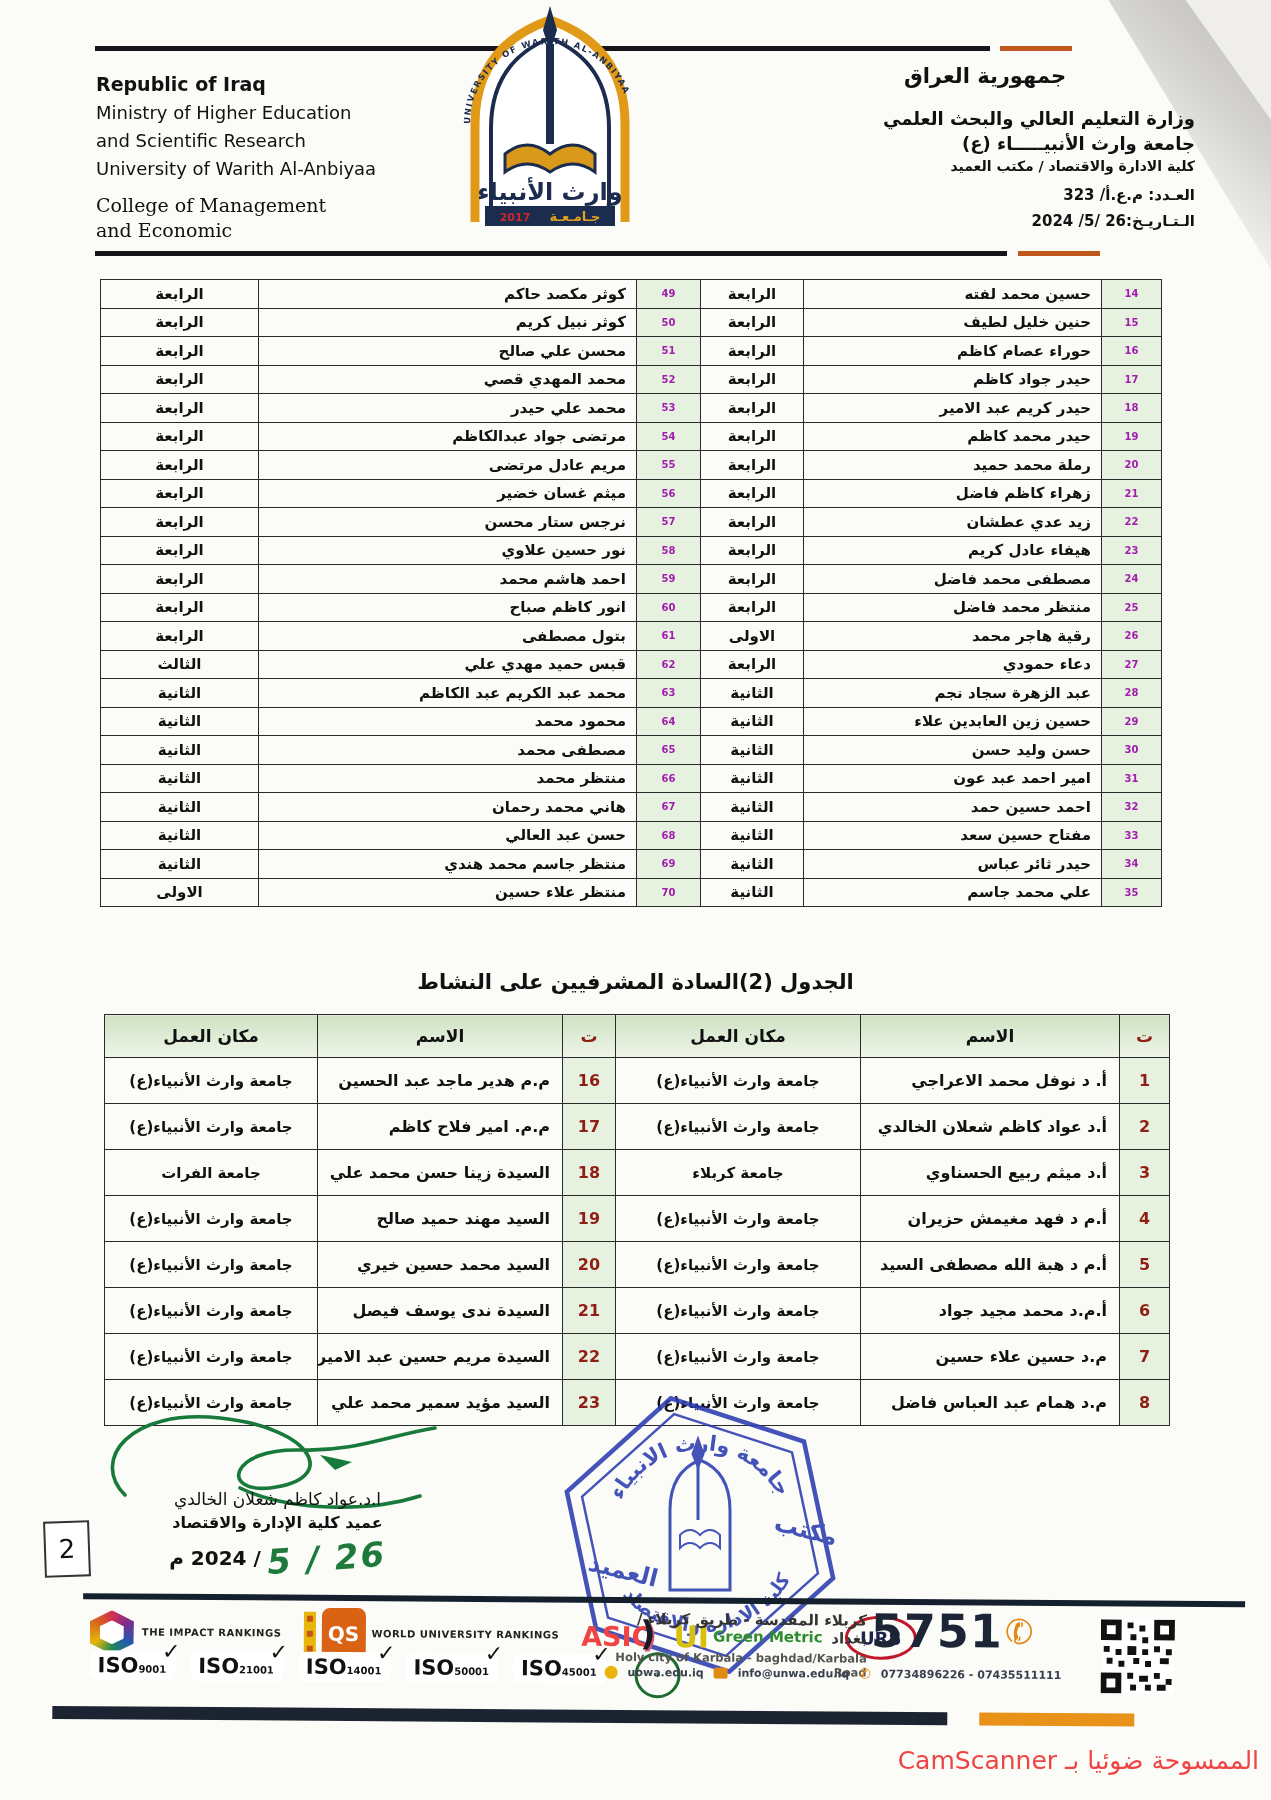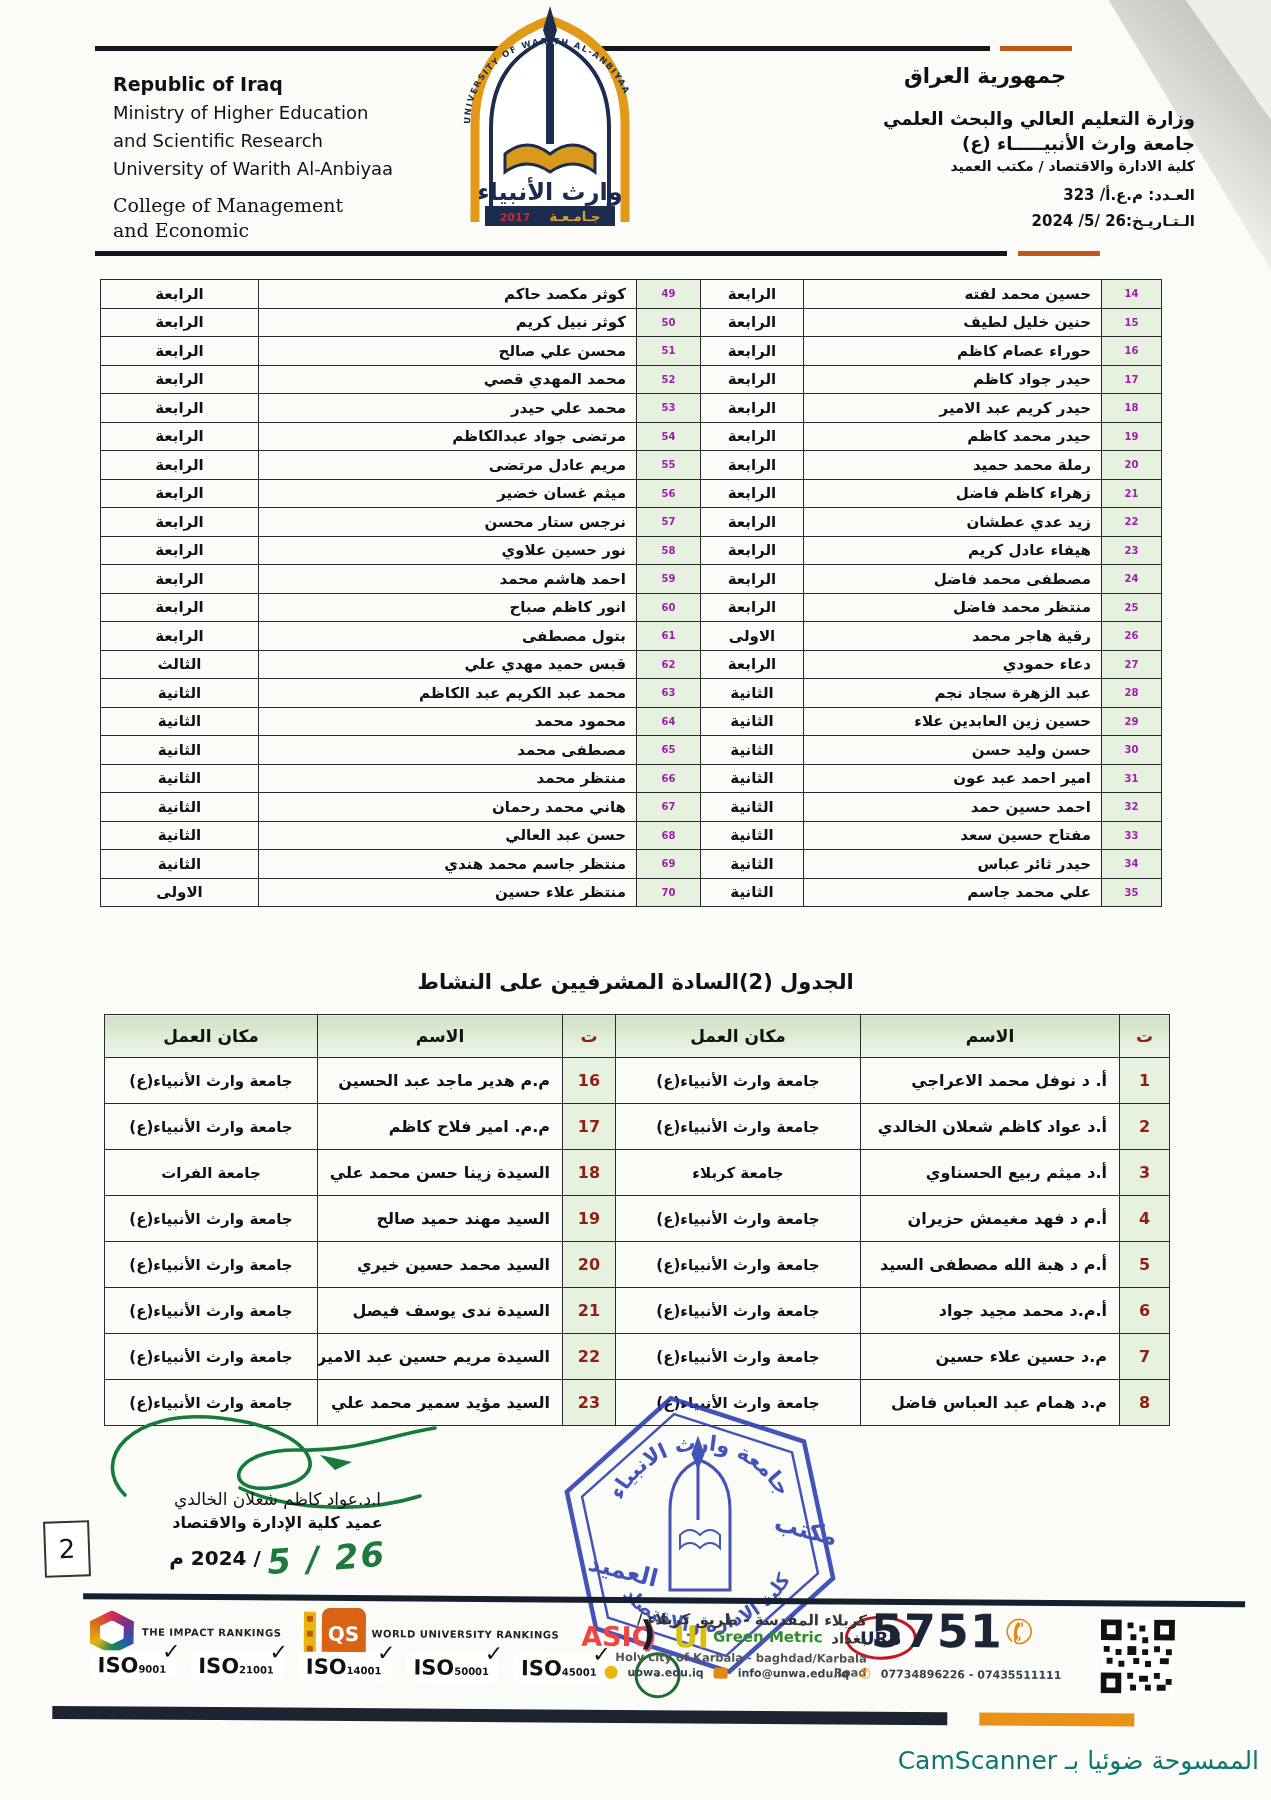--- a/index.html
+++ b/index.html
@@ -8,21 +8,21 @@
   
   .corner-shadow{position:absolute;right:0;top:0;width:250px;height:270px;
     background:linear-gradient(225deg,#b9b8b4 0%,#d3d2ce 28%,rgba(220,219,215,0) 62%);
     clip-path:polygon(35% 0,100% 0,100% 100%);}
   .corner-fold{position:absolute;right:0;top:0;width:190px;height:150px;background:#efeeea;
     clip-path:polygon(55% 0,100% 0,100% 80%);}
   .rule{position:absolute;height:5px;background:#15151a;}
   .rule.orange{background:#c0571c;}
 
   
-  .en-head{position:absolute;left:113px;top:70px;width:330px;line-height:1.55;}
+  .en-head{position:absolute;left:96px;top:70px;width:330px;line-height:1.55;}
   .en-head .b{font-weight:bold;font-size:19px;}
   .en-head .r{font-size:18px;}
   .en-head .serif{font-family:"DejaVu Serif",serif;font-size:19px;line-height:1.3;}
   .ar-head{position:absolute;right:76px;top:64px;width:420px;text-align:right;direction:rtl;}
   .ar-head .l1{font-size:21px;font-weight:bold;text-align:center;}
   .ar-head .l2{font-size:18px;font-weight:bold;margin-top:20px;}
   .ar-head .l3{font-size:18px;font-weight:bold;margin-top:4px;}
   .ar-head .l4{font-size:14px;font-weight:bold;margin-top:4px;}
   .ar-head .num{font-size:15px;font-weight:bold;margin-top:12px;}
   .ar-head .date{font-size:15px;font-weight:bold;margin-top:8px;}
@@ -101,21 +101,21 @@
     letter-spacing:1px;display:flex;align-items:center;}
   .bignum .ph{color:#e08a14;font-size:34px;margin-left:2px;transform:rotate(-15deg);}
   .contact{position:absolute;left:610px;top:1664px;width:480px;font-size:11px;font-weight:bold;
     color:#39404d;display:flex;gap:10px;align-items:center;white-space:nowrap;}
   .dot{display:inline-block;width:13px;height:13px;border-radius:50%;background:#e9b50b;}
   .mail{display:inline-block;width:14px;height:11px;border-radius:2px;background:#e08a14;}
   .ph2{color:#e08a14;font-size:14px;}
   .qr{position:absolute;left:1106px;top:1616px;}
   .bar-navy{position:absolute;left:58px;top:1710px;width:895px;height:13px;background:#1b2430;}
   .bar-orange{position:absolute;left:985px;top:1710px;width:155px;height:13px;background:#e8921a;}
-  .camscan{position:absolute;right:12px;top:1746px;font-size:25px;color:#0f766e;direction:rtl;margin-left:19px;}
+  .camscan{position:absolute;right:12px;top:1746px;font-size:25px;color:#ef4444;direction:rtl;margin-left:19px;}
 </style>
 </head>
 <body>
 
 <div class="sheet">
 
   <div class="corner-shadow"></div>
   <div class="corner-fold"></div>
 
   <div class="rule" style="left:95px;top:46px;width:895px;"></div>

